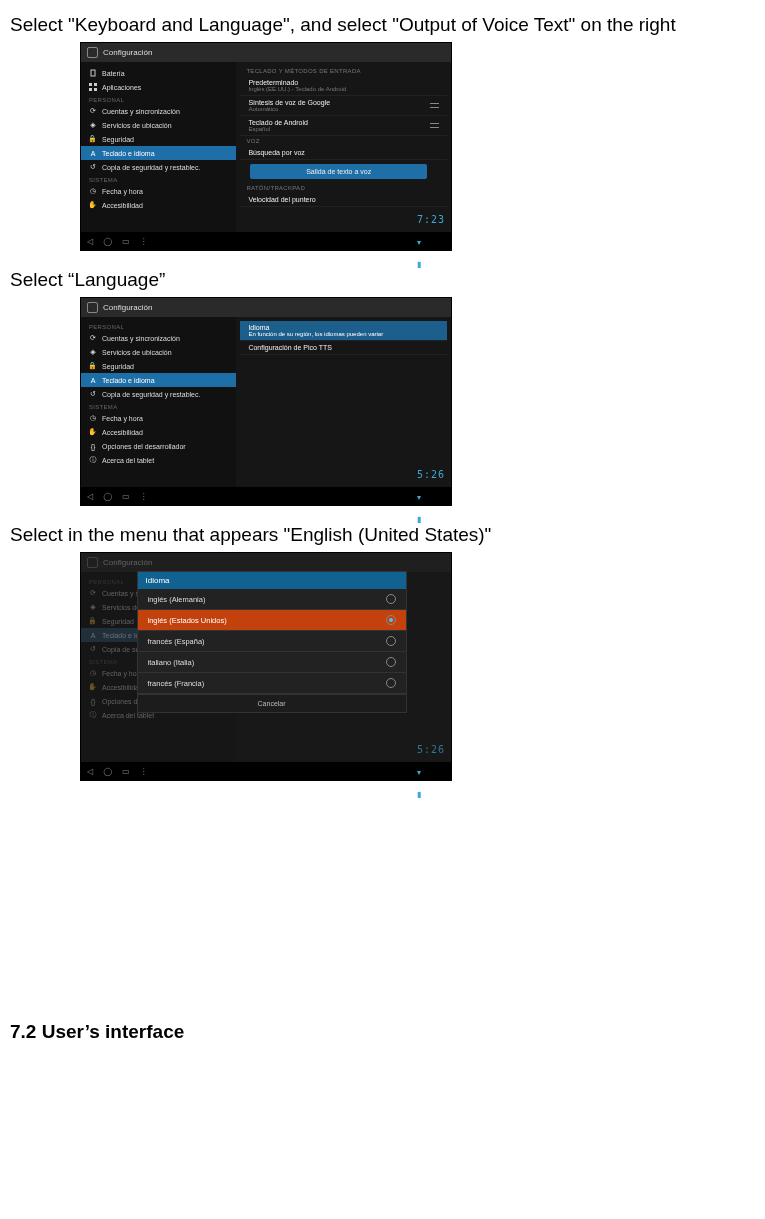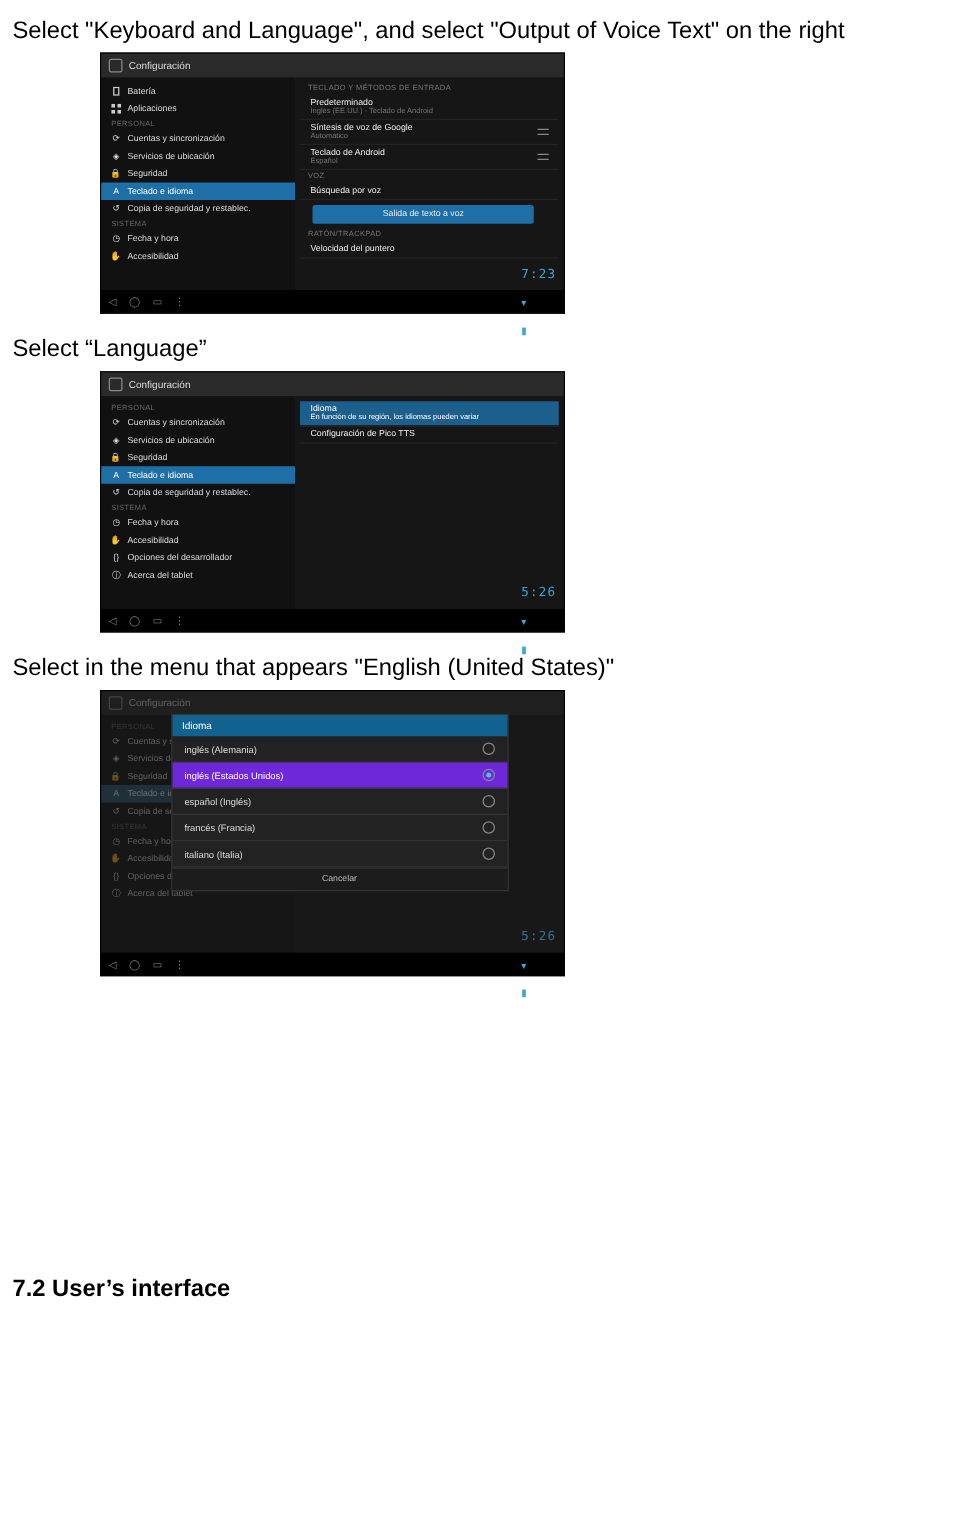--- a/index.html
+++ b/index.html
@@ -105,21 +105,21 @@
   .wifi{ color:#3da6d4; }
 
   
   .dialog {
     position:absolute; left:15%; right:12%; top:18px;
     background:#222; border:1px solid #333;
   }
   .dhdr{ background:#116191; color:#fff; padding:4px 8px; font-size:8px;}
   .dopt{ padding:5px 10px; border-bottom:1px solid #333; color:#ddd;
     display:flex; justify-content:space-between; align-items:center; font-size:7.5px;}
-  .dopt.sel{ background:#6d28d9; color:#fff;}
+  .dopt.sel{ background:#c2410c; color:#fff;}
   .dcancel{ text-align:center; color:#bbb; padding:5px; font-size:7px;
     border-top:1px solid #333; background:#1c1c1c;}
   .dim { opacity:.35; }
 
   svg{display:block;}
 </style>
 </head>
 <body>
 
 <p class="para">Select "Keyboard and Language", and select "Output of Voice Text" on the right</p>
@@ -353,29 +353,29 @@
     <div class="dhdr">Idioma</div>
     <div class="dopt">
       <span>inglés (Alemania)</span>
         <span class="radio"></span>
     </div>
     <div class="dopt sel">
       <span>inglés (Estados Unidos)</span>
         <span class="radio on"></span>
     </div>
     <div class="dopt">
-      <span>español (Inglés)</span>
+      <span>francés (España)</span>
+        <span class="radio"></span>
+    </div>
+    <div class="dopt">
+      <span>italiano (Italia)</span>
         <span class="radio"></span>
     </div>
     <div class="dopt">
       <span>francés (Francia)</span>
-        <span class="radio"></span>
-    </div>
-    <div class="dopt">
-      <span>italiano (Italia)</span>
         <span class="radio"></span>
     </div>
     <div class="dcancel">Cancelar</div>
   </div>
 
   <div class="navbar">
     <div class="left">
       <span>◁</span>
       <span>◯</span>
       <span>▭</span>

